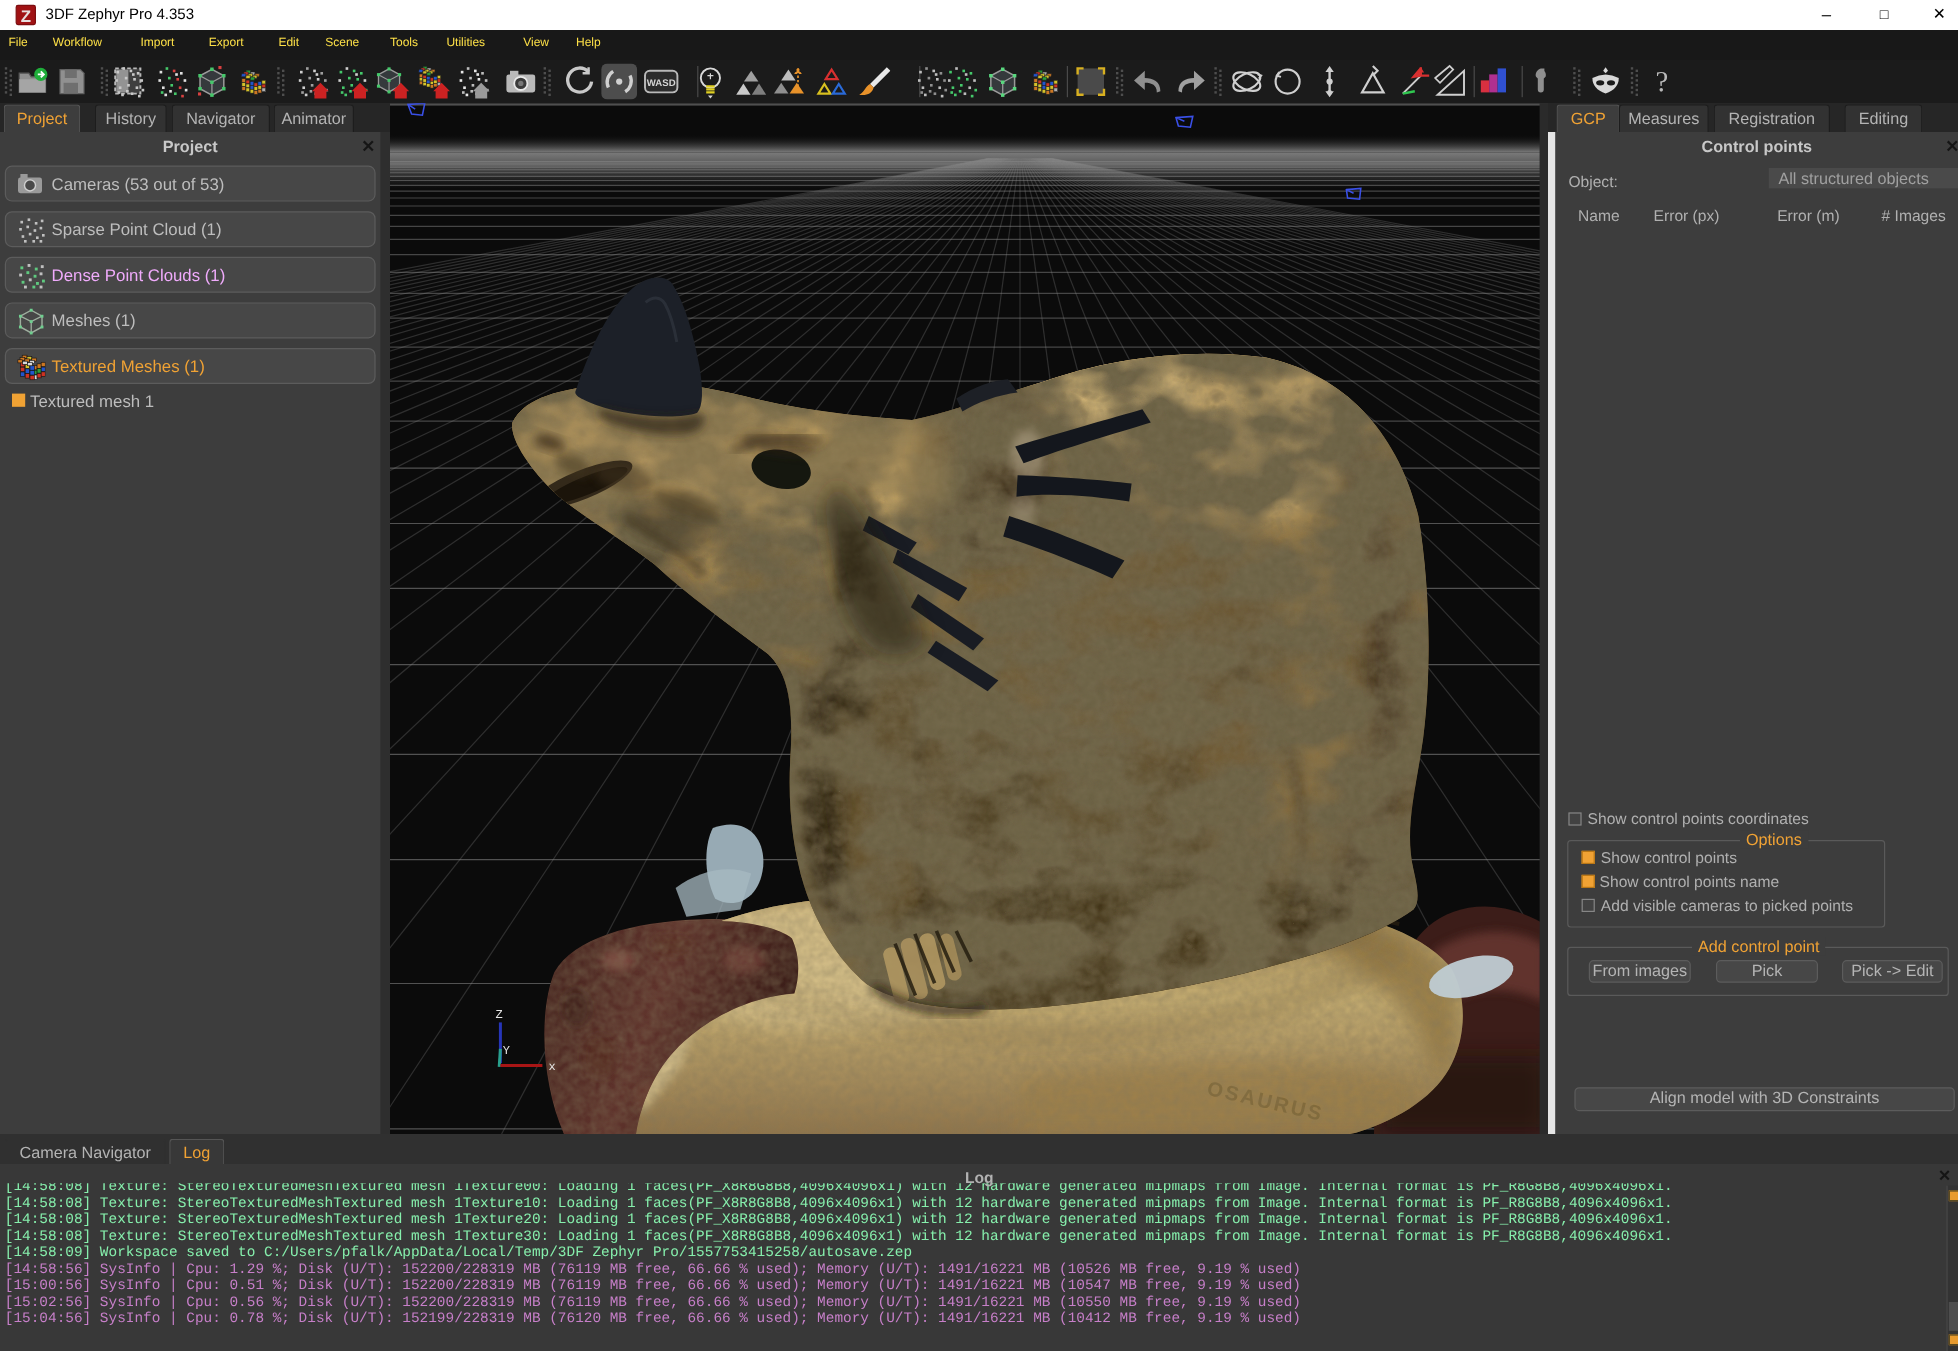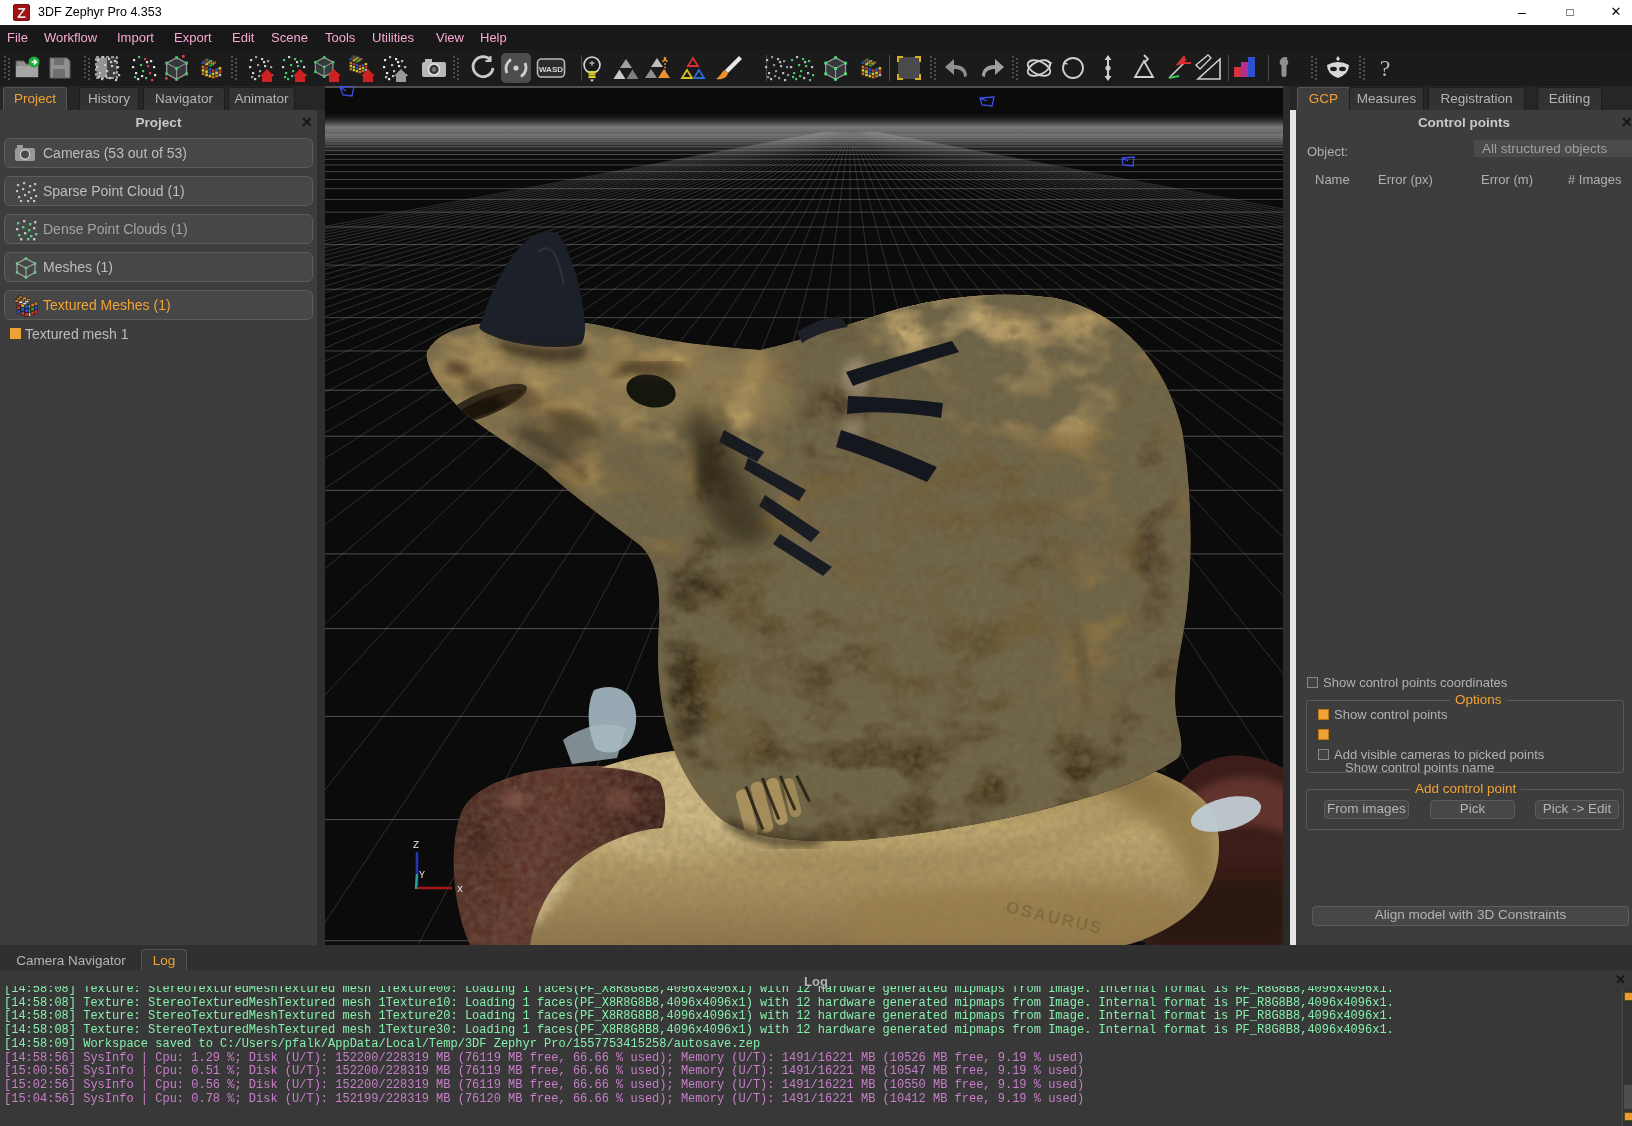--- a/index.html
+++ b/index.html
@@ -5,21 +5,21 @@
 html,body{width:1632px;height:1126px;overflow:hidden;background:#1b1b1b;
   font-family:"Liberation Sans",sans-serif;}
 #titlebar{position:absolute;left:0;top:0;width:1632px;height:25px;background:#ffffff;}
 #titlebar .zicon{position:absolute;left:13px;top:4px;width:17px;height:17px;background:#a01214;
   border:1px solid #7c0e10;border-radius:2px;color:#e8dede;font-weight:bold;font-size:14px;
   text-align:center;line-height:16px;}
 #titlebar .ttl{position:absolute;left:38px;top:5px;font-size:12.5px;color:#000;}
 .wbtn{position:absolute;top:0;width:46px;height:25px;color:#000;font-size:12px;
   text-align:center;line-height:24px;}
 #menubar{position:absolute;left:0;top:25px;width:1632px;height:25px;background:#181818;}
-#menubar span{position:absolute;top:5px;font-size:13px;color:#f9a8d4;}
+#menubar span{position:absolute;top:5px;font-size:10px;color:#fde047;}
 #toolbar{position:absolute;left:0;top:50px;width:1632px;height:36px;background:#1b1b1b;}
 .tbi{position:absolute;top:3px;width:30px;height:30px;}
 .tline{position:absolute;top:5px;width:1px;height:26px;background:#4a4a4a;}
 #lefttabs{position:absolute;left:0;top:86px;width:325px;height:24px;background:#262626;}
 #righttabs{position:absolute;left:1290px;top:86px;width:342px;height:24px;background:#262626;}
 .tab{position:absolute;top:1px;height:23px;background:#323232;border:1px solid #1d1d1d;
   border-bottom:none;border-radius:3px 3px 0 0;font-size:13.5px;color:#b4b4b4;text-align:center;
   padding-top:3px;}
 .tab.active{background:#3d3d3d;border:1px solid #555;border-bottom:none;color:#f0a234;}
 #leftpanel{position:absolute;left:0;top:110px;width:317px;height:835px;background:#3d3d3d;}
@@ -953,21 +953,21 @@
         <rect x="14" y="11" width="2.4" height="2.4" fill="#5fc97f"></rect>
         <rect x="19" y="9" width="2.4" height="2.4" fill="#c0c0c0"></rect>
         <rect x="4" y="16" width="2.4" height="2.4" fill="#5fc97f"></rect>
         <rect x="10" y="14" width="2.4" height="2.4" fill="#c0c0c0"></rect>
         <rect x="16" y="17" width="2.4" height="2.4" fill="#5fc97f"></rect>
         <rect x="21" y="15" width="2.4" height="2.4" fill="#5fc97f"></rect>
         <rect x="6" y="20" width="2.4" height="2.4" fill="#c0c0c0"></rect>
         <rect x="13" y="20" width="2.4" height="2.4" fill="#5fc97f"></rect>
         <rect x="19" y="20" width="2.4" height="2.4" fill="#c0c0c0"></rect>
       </svg>
-      <div class="lbl" style="color:#a3a3a3">Dense Point Clouds (1)</div>
+      <div class="lbl" style="color:#f0abfc">Dense Point Clouds (1)</div>
     </div>
     <div class="litem" style="top:142px;">
       <svg class="licon" viewBox="0 0 24 24">
         <path d="M3 7.5 L12 2.5 L21 7.5 L21 16.5 L12 21.5 L3 16.5 Z" fill="none" stroke="#9fae9f" stroke-width="1.2"></path>
         <path d="M3 7.5 L12 12 L21 7.5 M12 12 L12 21.5" fill="none" stroke="#9fae9f" stroke-width="1.1"></path>
         <rect x="1.8" y="6.3" width="2.4" height="2.4" fill="#6fcf8f"></rect>
         <rect x="10.8" y="1.3" width="2.4" height="2.4" fill="#6fcf8f"></rect>
         <rect x="19.8" y="6.3" width="2.4" height="2.4" fill="#6fcf8f"></rect>
         <rect x="19.8" y="15.3" width="2.4" height="2.4" fill="#6fcf8f"></rect>
         <rect x="10.8" y="20.3" width="2.4" height="2.4" fill="#6fcf8f"></rect>
@@ -1021,26 +1021,26 @@
     <div class="phead" style="top:5px;">Control points</div>
     <div class="pclose" style="left:325px;top:4px;">✕</div>
     <div class="rlabel" style="left:11px;top:34px;">Object:</div>
     <div class="combo" style="left:178px;top:30px;width:161px;height:17px;">All structured objects</div>
     <div class="rlabel" style="left:19px;top:62px;">Name</div>
     <div class="rlabel" style="left:82px;top:62px;">Error (px)</div>
     <div class="rlabel" style="left:185px;top:62px;">Error (m)</div>
     <div class="rlabel" style="left:272px;top:62px;"># Images</div>
     <div class="cb" style="left:11px;top:567px;"></div>
     <div class="rlabel" style="left:27px;top:565px;">Show control points coordinates</div>
-    <div class="gbox" style="left:10px;top:590px;width:318px;height:73px;">
+    <div class="gbox" style="left:10px;top:590px;width:265px;height:73px;">
       <div class="gtitle" style="left:143px;">Options</div>
       <div class="cb on" style="left:11px;top:8px;"></div>
       <div class="rlabel" style="left:27px;top:6px;">Show control points</div>
       <div class="cb on" style="left:11px;top:28px;"></div>
-      <div class="rlabel" style="left:38px;top:26px;margin-top:33px;">Show control points name</div>
+      <div class="rlabel" style="left:26px;top:26px;">Show control points name</div>
       <div class="cb" style="left:11px;top:48px;"></div>
       <div class="rlabel" style="left:27px;top:46px;">Add visible cameras to picked points</div>
     </div>
     <div class="gbox" style="left:10px;top:679px;width:318px;height:41px;">
       <div class="gtitle" style="left:103px;">Add control point</div>
       <div class="btn" style="left:17px;top:10px;width:85px;height:19px;">From images</div>
       <div class="btn" style="left:123px;top:10px;width:85px;height:19px;">Pick</div>
       <div class="btn" style="left:228px;top:10px;width:84px;height:19px;">Pick -&gt; Edit</div>
     </div>
     <div class="btn" style="left:16px;top:796px;width:317px;height:20px;">Align model with 3D Constraints</div>

